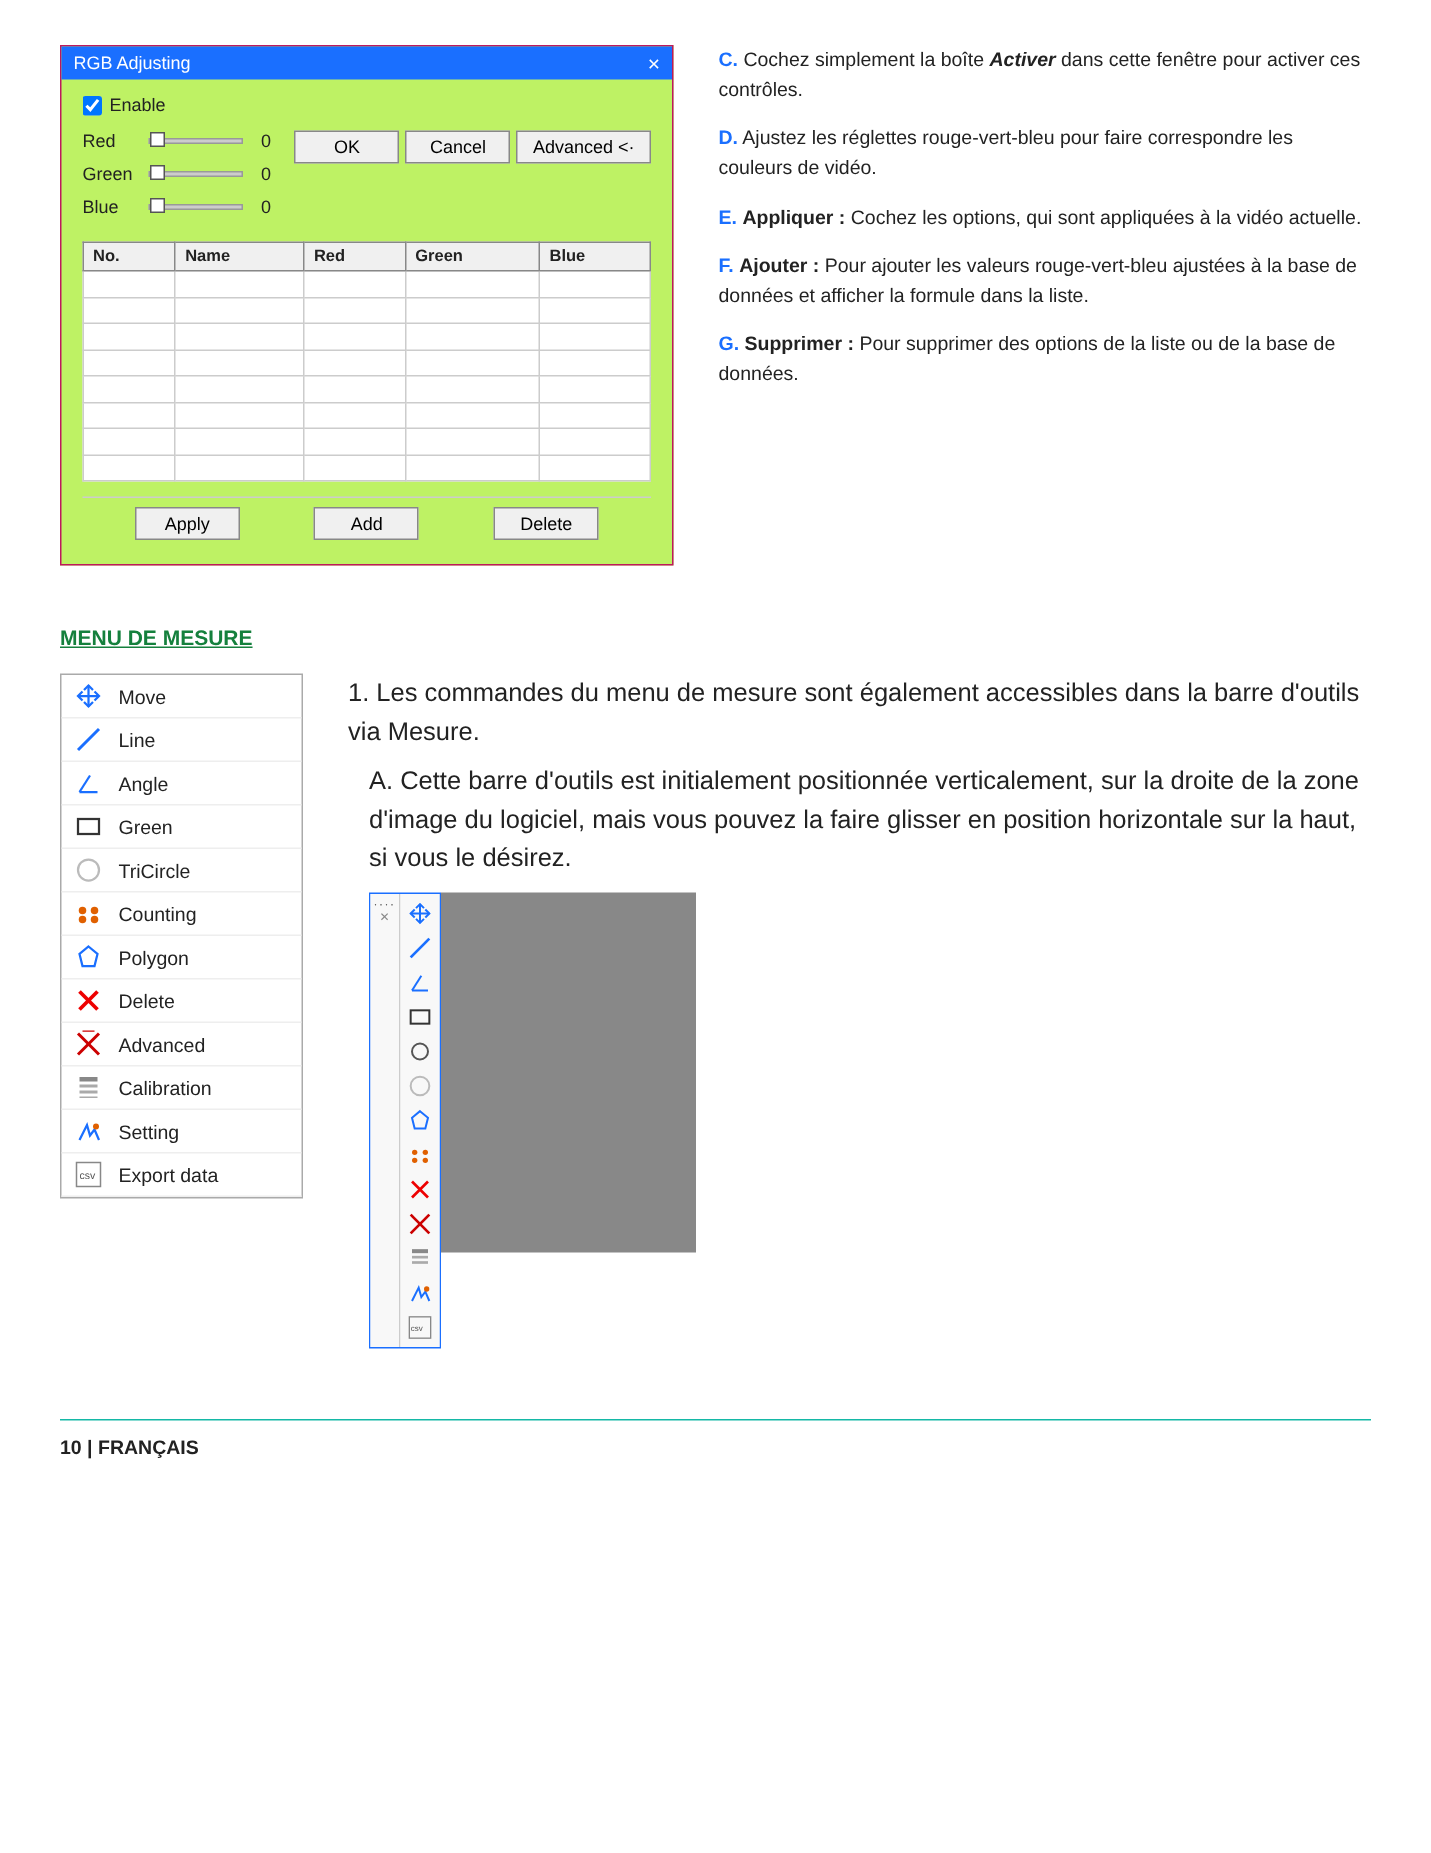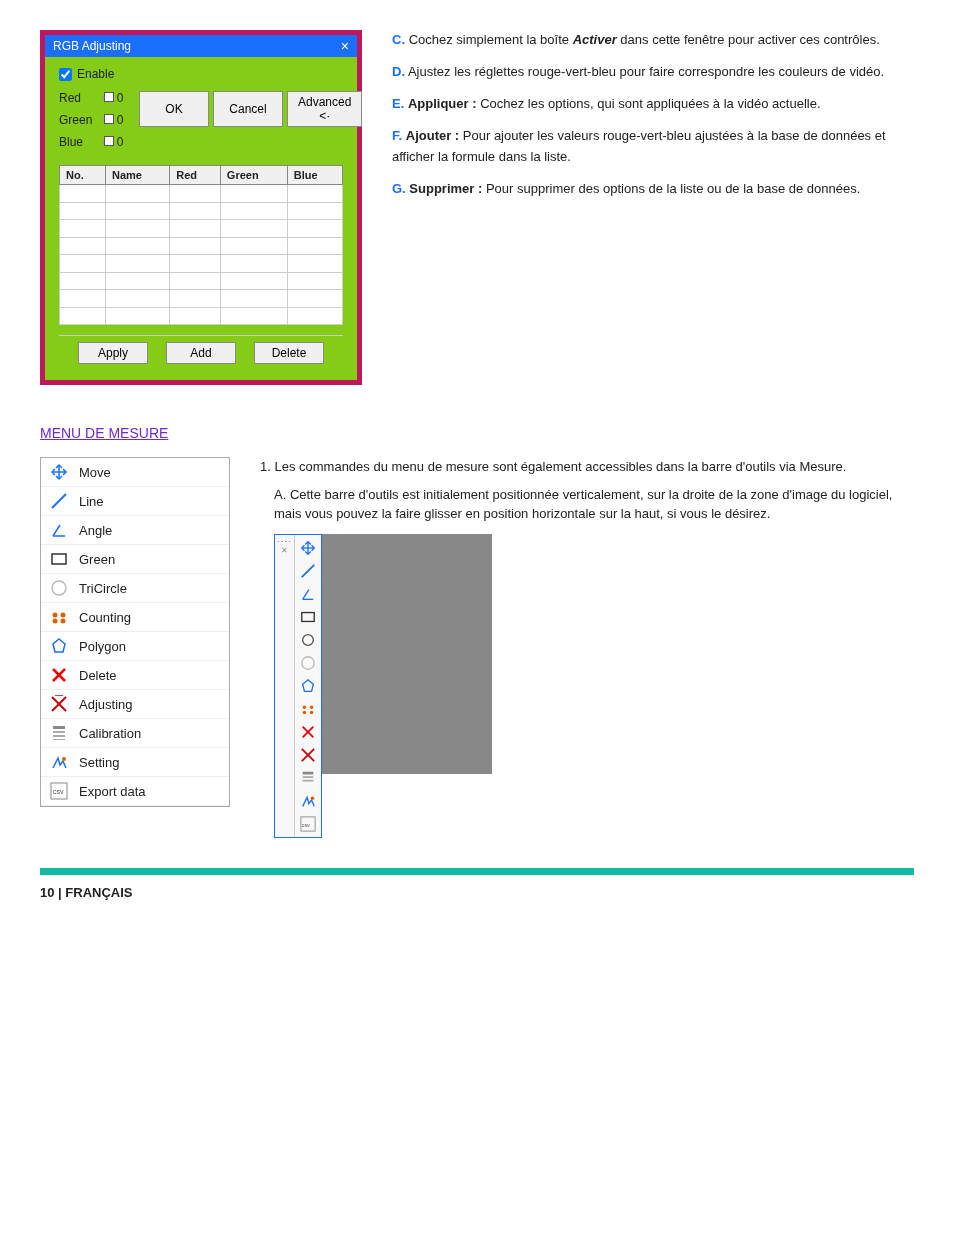--- a/index.html
+++ b/index.html
@@ -15,24 +15,24 @@
 
     
     .rgb-section {
       display: flex;
       align-items: flex-start;
       gap: 30px;
       margin-bottom: 40px;
     }
 
     .dialog-box {
-      border: 5px solid #be185d;
-      width: 322px;
+      border: 1px solid #be185d;
+      width: 409px;
       flex-shrink: 0;
-      background: #84cc16;
+      background: #bef264;
       font-size: 12px;
     }
 
     .dialog-titlebar {
       background: #1a6fff;
       color: #fff;
       padding: 4px 8px;
       display: flex;
       justify-content: space-between;
       align-items: center;
@@ -167,36 +167,36 @@
 
     .instruction-item .label {
       color: #1a6fff;
       font-weight: bold;
       font-size: 13px;
     }
 
     
     .section-title {
       font-size: 14px;
-      font-weight: normal;
+      font-weight: bold;
       text-decoration: underline;
       margin: 20px 0 16px 0;
-      color: #6d28d9;
+      color: #15803d;
     }
 
     
     .measure-section {
       display: flex;
       align-items: flex-start;
       gap: 30px;
       margin-bottom: 30px;
     }
 
     .measure-menu-box {
-      width: 190px;
+      width: 162px;
       border: 1px solid #aaa;
       background: #fff;
       flex-shrink: 0;
     }
 
     .menu-item {
       display: flex;
       align-items: center;
       padding: 4px 8px;
       gap: 10px;
@@ -217,21 +217,21 @@
       font-size: 13px;
       color: #222;
     }
 
     .measure-description {
       flex: 1;
     }
 
     .measure-desc-text {
       margin-bottom: 8px;
-      font-size: 13px;
+      font-size: 17px;
       line-height: 1.5;
     }
 
     
     .preview-area {
       display: flex;
       gap: 0;
       margin-top: 10px;
     }
 
@@ -263,24 +263,24 @@
       height: 22px;
       display: flex;
       align-items: center;
       justify-content: center;
       font-size: 14px;
       cursor: pointer;
     }
 
     
     .page-footer {
-      margin-top: 30px;
+      margin-top: 47px;
       font-size: 13px;
       font-weight: bold;
-      border-top: 7px solid #14b8a6;
+      border-top: 1px solid #14b8a6;
       padding-top: 10px;
     }
 
     
     .icon-move { color: #1a6fff; }
   </style>
 </head>
 <body>
 
 <div class="rgb-section">
@@ -527,21 +527,21 @@
     </div>
 
     <div class="menu-item">
       <div class="menu-icon">
         <svg width="18" height="18" viewBox="0 0 18 18">
             <line x1="2" y1="2" x2="16" y2="16" stroke="#c00" stroke-width="2"></line>
             <line x1="16" y1="2" x2="2" y2="16" stroke="#c00" stroke-width="2"></line>
             <line x1="5" y1="0" x2="13" y2="0" stroke="#c00" stroke-width="1.5"></line>
           </svg>
       </div>
-      <span class="menu-label">Adjusting</span>
+      <span class="menu-label">Advanced</span>
     </div>
 
     <div class="menu-item">
       <div class="menu-icon">
         <svg width="18" height="18" viewBox="0 0 18 18">
             <rect x="3" y="2" width="12" height="3" fill="#888"></rect>
             <rect x="3" y="7" width="12" height="2" fill="#aaa"></rect>
             <rect x="3" y="11" width="12" height="2" fill="#aaa"></rect>
             <rect x="3" y="15" width="12" height="1" fill="#aaa"></rect>
           </svg>

